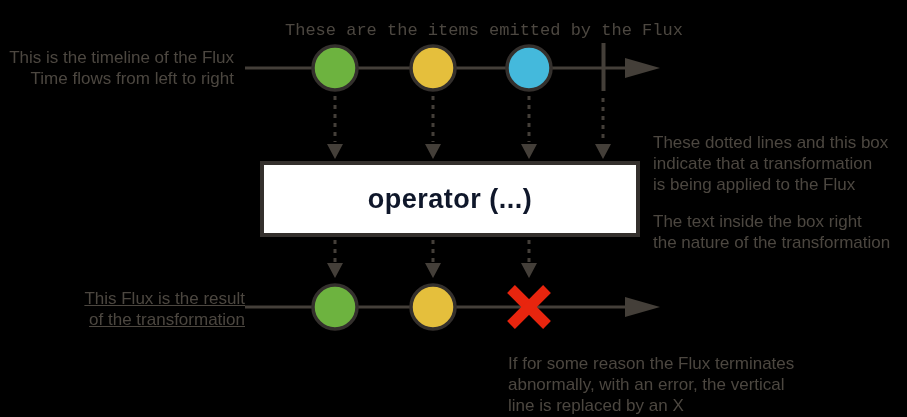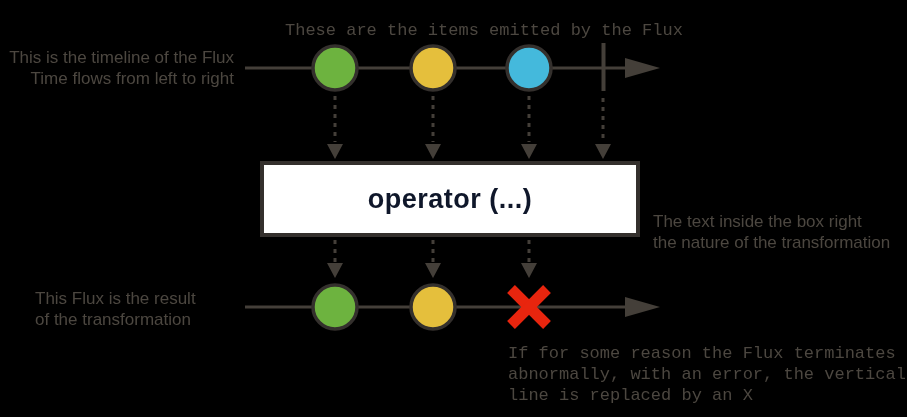--- a/index.html
+++ b/index.html
@@ -17,22 +17,22 @@
     z-index: 3;
     color: #4c4740;
     font: 17px/21px "Liberation Sans", sans-serif;
     white-space: pre-line;
   }
   .ann-timeline { left: 2px;   top: 47px;  width: 232px; text-align: right; }
   .ann-items    { left: 285px; top: 20px; font-family: Liberation Mono, monospace; }
   .ann-complete { left: 598px; top: 5px; }
   .ann-transform{ left: 653px; top: 132px; }
   .ann-boxtext  { left: 653px; top: 211px; }
-  .ann-result   { left: 35px;  top: 288px; width: 210px; text-align: left; }
-  .ann-error    { left: 508px; top: 343px; font-family: Liberation Mono, monospace; }
+  .ann-result   { left: 35px;  top: 288px; width: 210px; text-align: right; text-decoration: underline; }
+  .ann-error    { left: 508px; top: 353px; }
 
   .operator-box {
     position: absolute;
     z-index: 2;
     left: 260px; top: 161px;
     width: 380px; height: 76px;
     box-sizing: border-box;
     background: #ffffff;
     border: 4px solid #34302d;
     display: flex;
@@ -94,20 +94,23 @@
     </g>
   </svg>
 
   <div class="operator-box">
     <span>operator (...)</span>
   </div>
 
   <div class="ann ann-timeline">This is the timeline of the Flux
 Time flows from left to right</div>
   <div class="ann ann-items">These are the items emitted by the Flux</div>
+  <div class="ann ann-transform">These dotted lines and this box
+indicate that a transformation
+is being applied to the Flux</div>
   <div class="ann ann-boxtext">The text inside the box right
 the nature of the transformation</div>
   <div class="ann ann-result">This Flux is the result
 of the transformation</div>
   <div class="ann ann-error">If for some reason the Flux terminates
 abnormally, with an error, the vertical
 line is replaced by an X</div>
 </div>
 
 </body></html>

